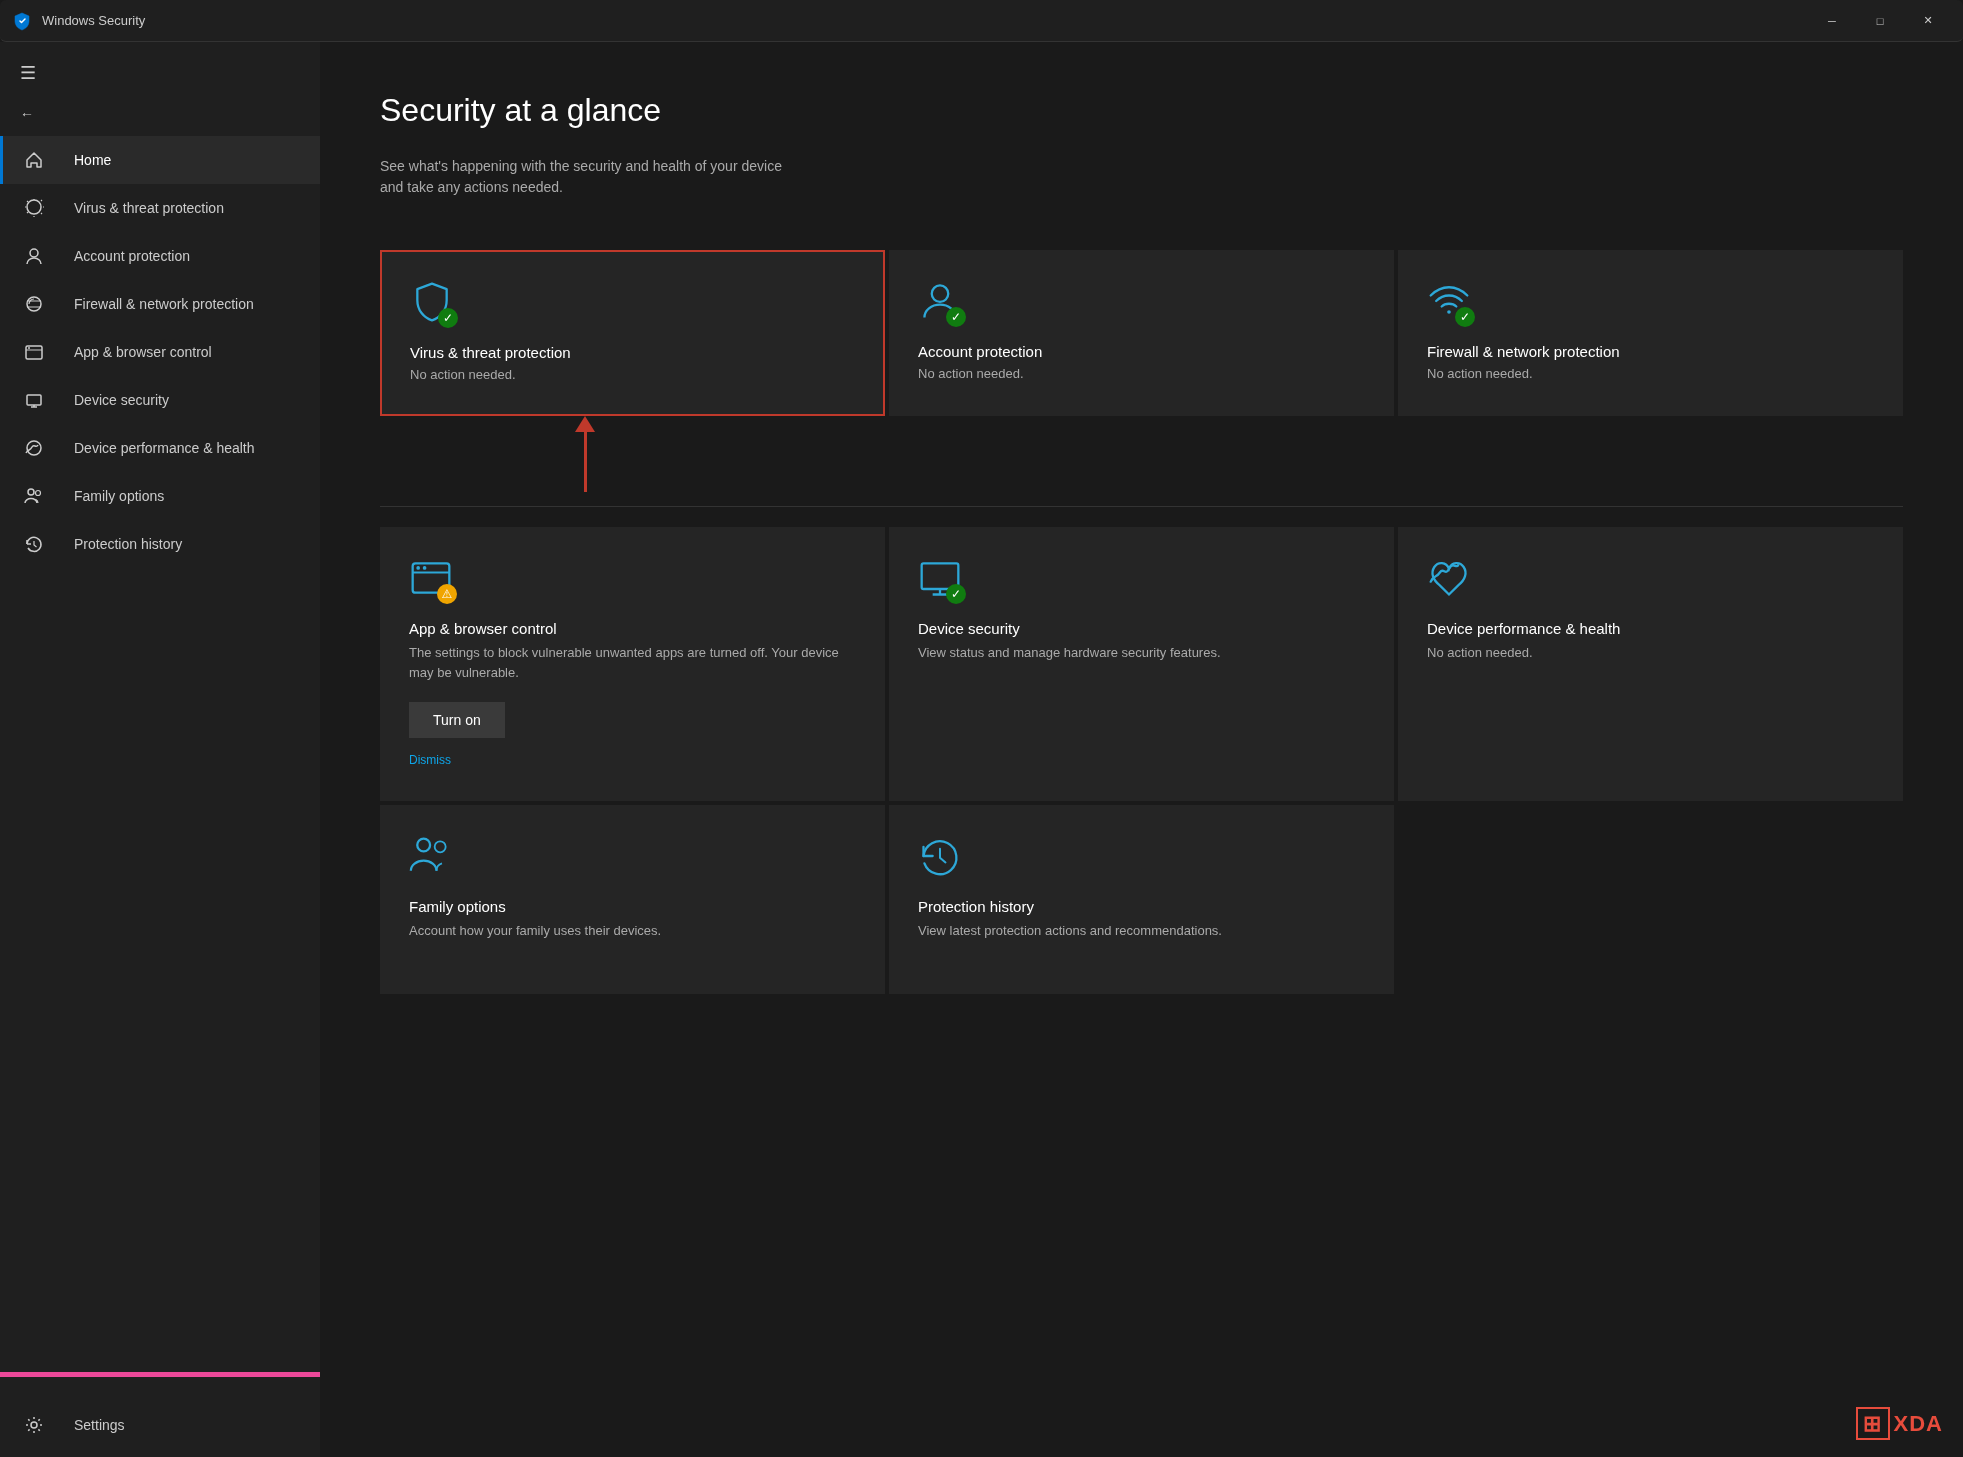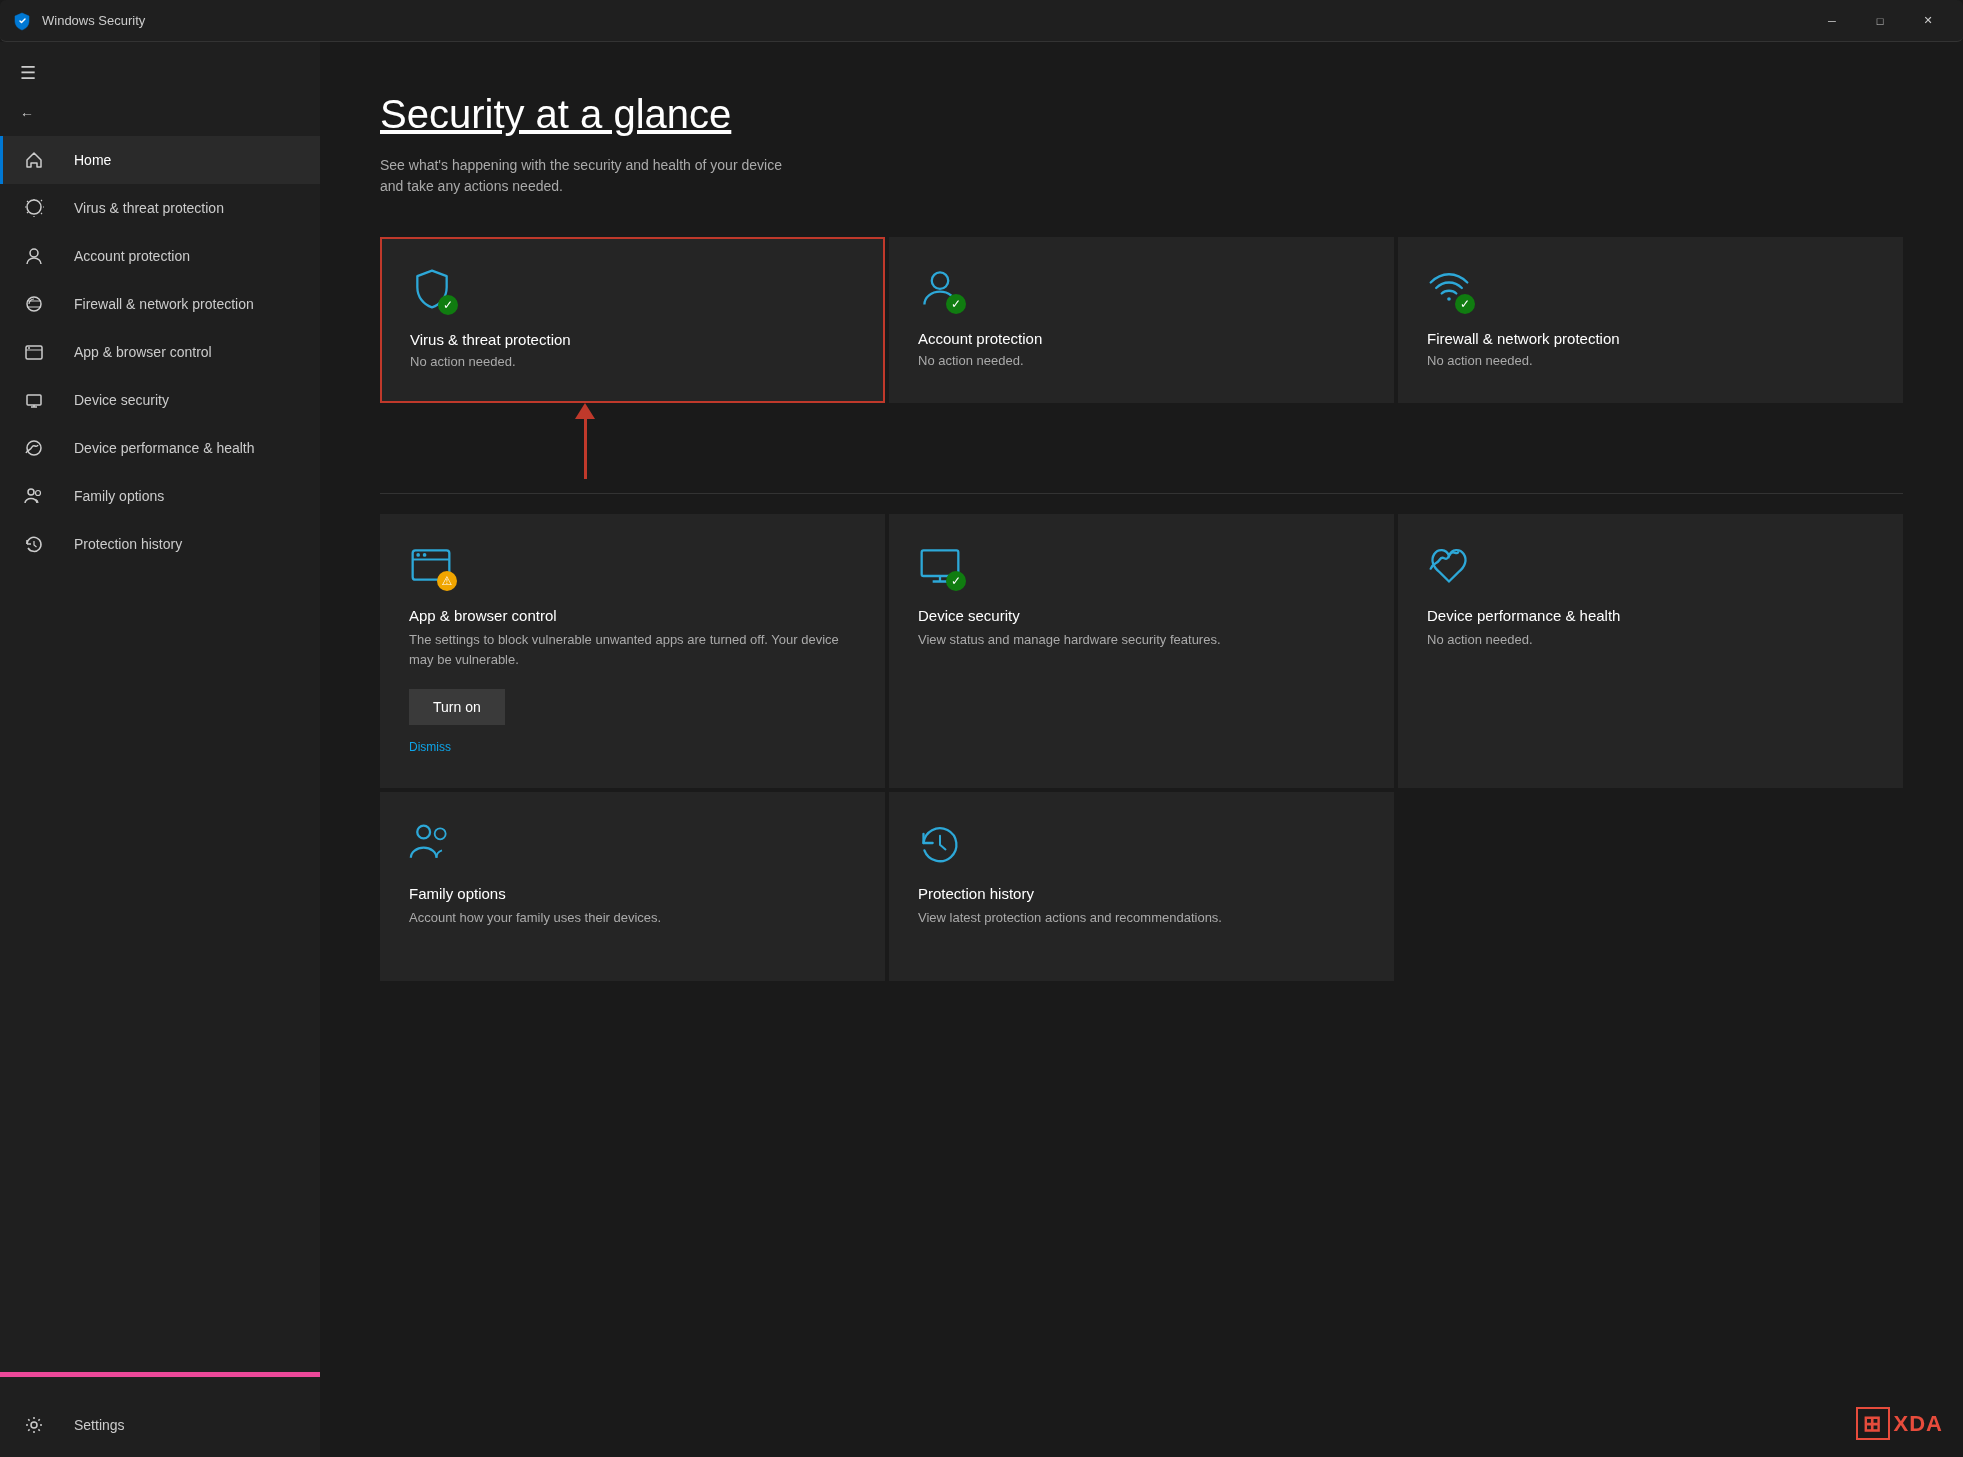--- a/index.html
+++ b/index.html
@@ -121,30 +121,29 @@
     }
 
     
     .main-content {
       flex: 1;
       background: #1a1a1a;
       padding: 50px 60px;
       overflow-y: auto;
     }
     .page-title {
-      font-size: 40px;
+      font-size: 32px;
       font-weight: 300;
-      margin-bottom: 18px;
-      text-decoration: underline;
+      margin-bottom: 27px;
     }
     .page-subtitle {
       font-size: 14px;
       color: #aaa;
       line-height: 1.5;
-      margin-bottom: 40px;
+      margin-bottom: 52px;
     }
     .cards-grid {
       display: grid;
       grid-template-columns: repeat(3, 1fr);
       gap: 4px;
     }
     .card {
       background: #252525;
       padding: 28px 28px 32px;
       cursor: pointer;

